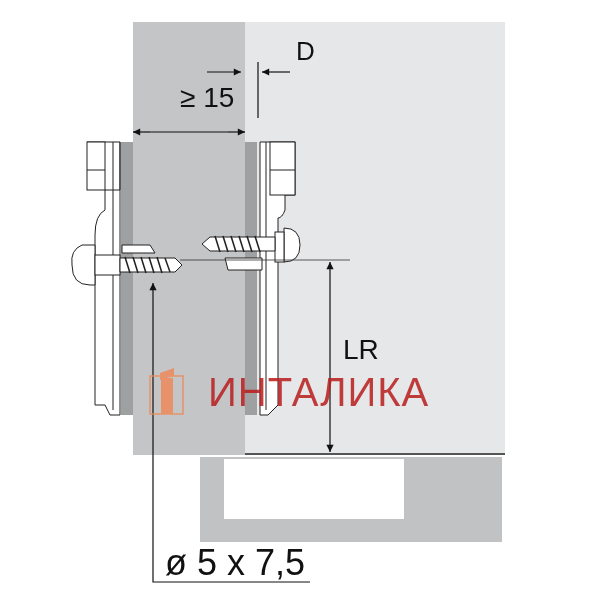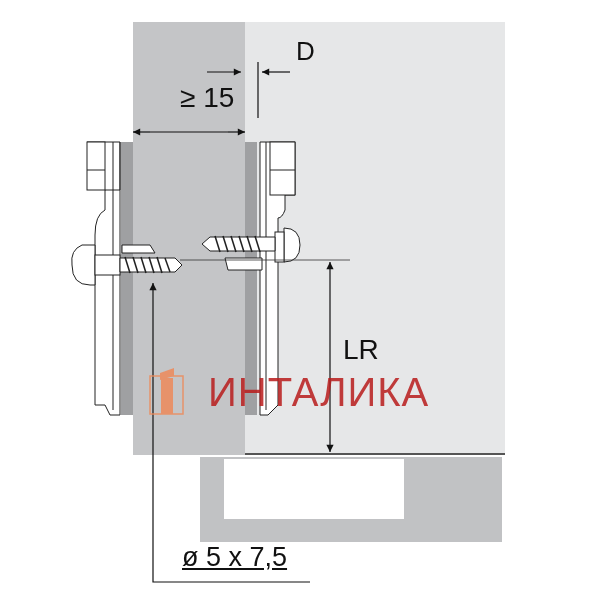--- a/index.html
+++ b/index.html
@@ -9,21 +9,21 @@
   .panel-light { left:245px; top:22px; width:260px; height:433px; background:#e6e7e8; }
   .strip-l { left:121px; top:142px; width:12px; height:273px; background:#9fa0a2; }
   .strip-r { left:245px; top:142px; width:12px; height:273px; background:#9fa0a2; }
   .base { left:200px; top:457px; width:302px; height:85px; background:#c1c2c4; }
   .base-hole { left:224px; top:459px; width:180px; height:60px; background:#ffffff; }
   .base-line { left:245px; top:453px; width:260px; height:2px; background:#555; }
   .lbl { position:absolute; color:#111; font-family:"Liberation Sans", sans-serif; }
   .lbl-d { left:296px; top:36px; font-size:26px; }
   .lbl-15 { left:152px; top:82px; font-size:28px;margin-left:28px; }
   .lbl-lr { left:343px; top:334px; font-size:28px; }
-  .lbl-dia { left:182px; top:542px; font-size:27px;text-decoration:underline; }
+  .lbl-dia { left:165px; top:542px; font-size:36px; }
   .wm-text { left:208px; top:370px; font-size:40px; color:#b91c1c; opacity:0.85; letter-spacing:1px; }
   svg { position:absolute; left:0; top:0; }
 </style>
 </head>
 <body>
 
 <div class="abs panel-dark"></div>
 <div class="abs panel-light"></div>
 <div class="abs strip-l"></div>
 <div class="abs strip-r"></div>

